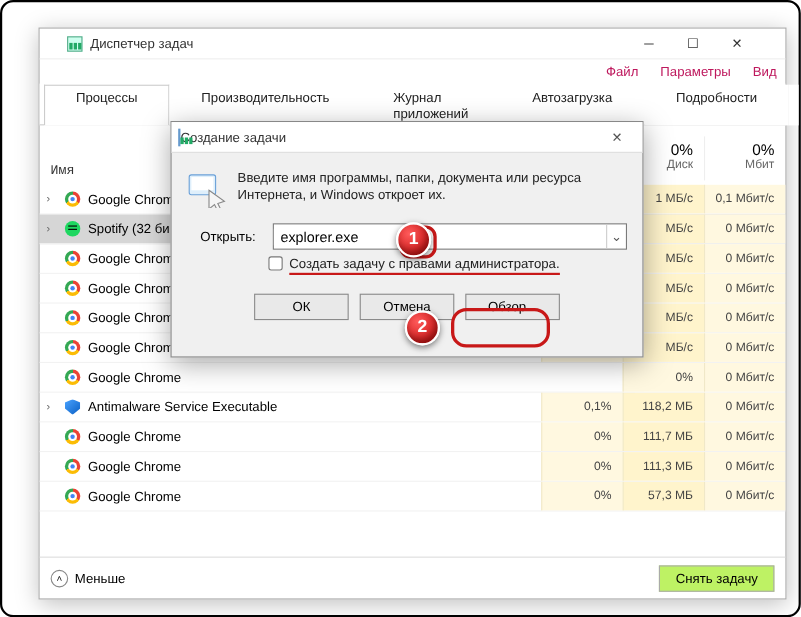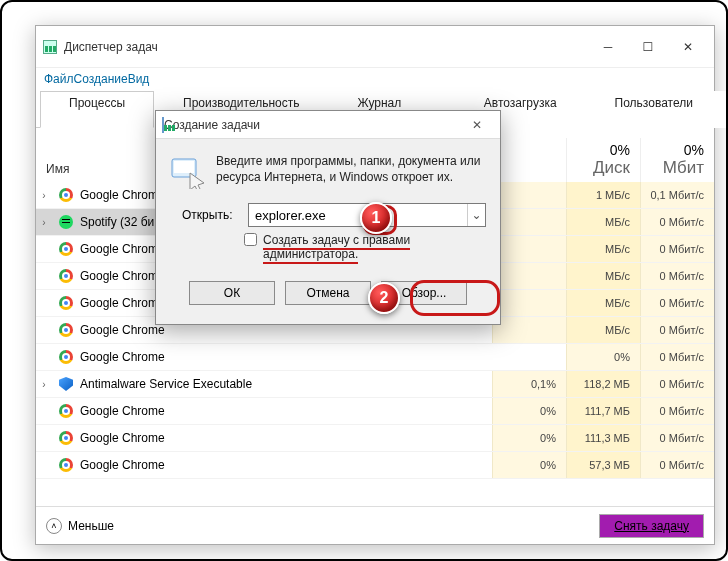--- a/index.html
+++ b/index.html
@@ -1,56 +1,56 @@
 <!DOCTYPE html>
 <html><head>
 <meta charset="utf-8">
 <style>
 * { box-sizing: border-box; margin: 0; padding: 0; font-family: 'Segoe UI', Tahoma, sans-serif; font-size: 12px; }
 body { background: #fff; width: 728px; height: 561px; position: relative; overflow: hidden; border: 2px solid #000; border-radius: 12px; }
 .outer { position: absolute; inset: 8px; }
 
 
 .tm-window { position: absolute; left: 25px; top: 15px; width: 680px; height: 520px; background: #fff; border: 1px solid #aaa; box-shadow: 0 4px 20px rgba(0,0,0,0.25); }
-.tm-titlebar { height: 42px; display: flex; align-items: center; padding: 0 6px; border-bottom: 1px solid #eee; }
+.tm-titlebar { height: 28px; display: flex; align-items: center; padding: 0 24px; border-bottom: 1px solid #eee; }
 .tm-titlebar .ticon { width: 16px; height: 16px; margin-right: 6px; display:inline-flex; align-items:center; justify-content:center; }
 .tm-title { flex: 1; color: #333; }
 .winbtns { display: flex; }
 .winbtn { width: 40px; height: 28px; display: flex; align-items: center; justify-content: center; color: #333; }
 
-.menubar { height: 22px; display: flex; align-items: center; gap: 0; padding: 0 8px; color: #0369a1; }
+.menubar { height: 22px; display: flex; align-items: center; gap: 20px; padding: 0 8px; color: #be185d; justify-content: flex-end; }
 .menubar span { cursor: default; }
 
 .tabs { display: flex; border-bottom: 1px solid #ccc; padding-left: 4px; background: #fff; }
 .tab { padding: 4px 28px; border: 1px solid transparent; border-bottom: none; position: relative; top: 1px; background: #fff; color: #222; }
 .tab.active { border-color: #ccc; border-bottom: 1px solid #fff; }
 
 .content { position: relative; height: 405px; }
 .colhead { position: absolute; right: 0; top: 10px; display: flex; }
 .ch { width: 74px; text-align: right; padding: 4px 10px 8px; border-left: 1px solid #eee; }
 .ch .pct { font-size: 14px; }
-.ch .lbl { color: #666; font-size: 17px; }
-.namehead { position: absolute; left: 10px; top: 34px; color: #333; }
+.ch .lbl { color: #666; font-size: 11px; }
+.namehead { position: absolute; left: 10px; top: 34px; color: #333; font-family: Liberation Mono, monospace; }
 
 .rows { position: absolute; top: 54px; left: 0; right: 0; }
 .row { display: flex; align-items: center; height: 27px; border-bottom: 1px solid #f2f2f2; }
 .row.selected { background: #d6d6d6; }
 .expander { width: 16px; display:flex; justify-content:center; color:#666; font-size:10px;}
 .picon { width: 16px; height: 16px; margin: 0 6px; display:inline-flex; align-items:center; justify-content:center;}
 .pname { flex: 1; padding-right: 6px; white-space: nowrap; overflow: hidden; }
 .cell { width: 74px; text-align: right; padding-right: 10px; background: #fff8e0; border-left: 1px solid #f0e8c8; height:100%; display:flex; align-items:center; justify-content:flex-end; font-size:11px; color:#444;}
 .cell.cpu { background: #fff8e0; }
 .cell.mem { background: #fff4cc; }
 
 .footer { position: absolute; bottom: 0; left: 0; right: 0; height: 38px; border-top: 1px solid #ddd; display: flex; align-items: center; padding: 0 10px; }
 .fewer { display: flex; align-items: center; gap: 6px; cursor: default; }
-.endtask { margin-left: auto; padding: 4px 14px; border: 1px solid #aaa; background: #a21caf; text-decoration: underline; }
-
-
-.dlg { position: absolute; left: 145px; top: 100px; width: 346px; height: 215px; background: #f0f0f0; border: 1px solid #888; box-shadow: 0 6px 24px rgba(0,0,0,0.35); z-index: 10; }
+.endtask { margin-left: auto; padding: 4px 14px; border: 1px solid #aaa; background: #bef264; }
+
+
+.dlg { position: absolute; left: 145px; top: 100px; width: 430px; height: 215px; background: #f0f0f0; border: 1px solid #888; box-shadow: 0 6px 24px rgba(0,0,0,0.35); z-index: 10; }
 .dlg-titlebar { height: 28px; background: #fff; display: flex; align-items: center; padding: 0 6px; border-bottom: 1px solid #ddd; }
 .dlg-title { flex: 1; color: #333; }
 .dlg-close { width: 34px; height: 22px; display:flex; align-items:center; justify-content:center; color:#555; }
 .dlg-body { padding: 14px 14px 6px; }
 .dlg-toprow { display: flex; gap: 10px; }
 .dlg-icon { width: 36px; height: 36px; flex-shrink:0; }
 .dlg-instr { color: #222; line-height: 1.35; }
 .dlg-openrow { display: flex; align-items: center; gap: 10px; margin-top: 14px; }
 .dlg-openlbl { width: 56px; text-align: left; margin-left: 12px; }
 .dlg-input-wrap { flex: 1; display: flex; border: 1px solid #7a7a7a; background: #fff; height: 24px; align-items:center;}
@@ -92,30 +92,30 @@
     <span class="tm-title">Диспетчер задач</span>
     <div class="winbtns">
       <div class="winbtn">─</div>
       <div class="winbtn">☐</div>
       <div class="winbtn">✕</div>
     </div>
   </div>
 
   <div class="menubar">
     <span>Файл</span>
-    <span>Создание</span>
+    <span>Параметры</span>
     <span>Вид</span>
   </div>
 
   <div class="tabs">
     <div class="tab active">Процессы</div>
     <div class="tab">Производительность</div>
     <div class="tab">Журнал приложений</div>
     <div class="tab">Автозагрузка</div>
-    <div class="tab">Пользователи</div>
+    <div class="tab">Подробности</div>
     <div class="tab">Подробности</div>
     <div class="tab">Введите</div>
   </div>
 
   <div class="content">
     <div class="colhead">
       <div class="ch">
         <div class="pct">0%</div>
         <div class="lbl">Диск</div>
       </div>

